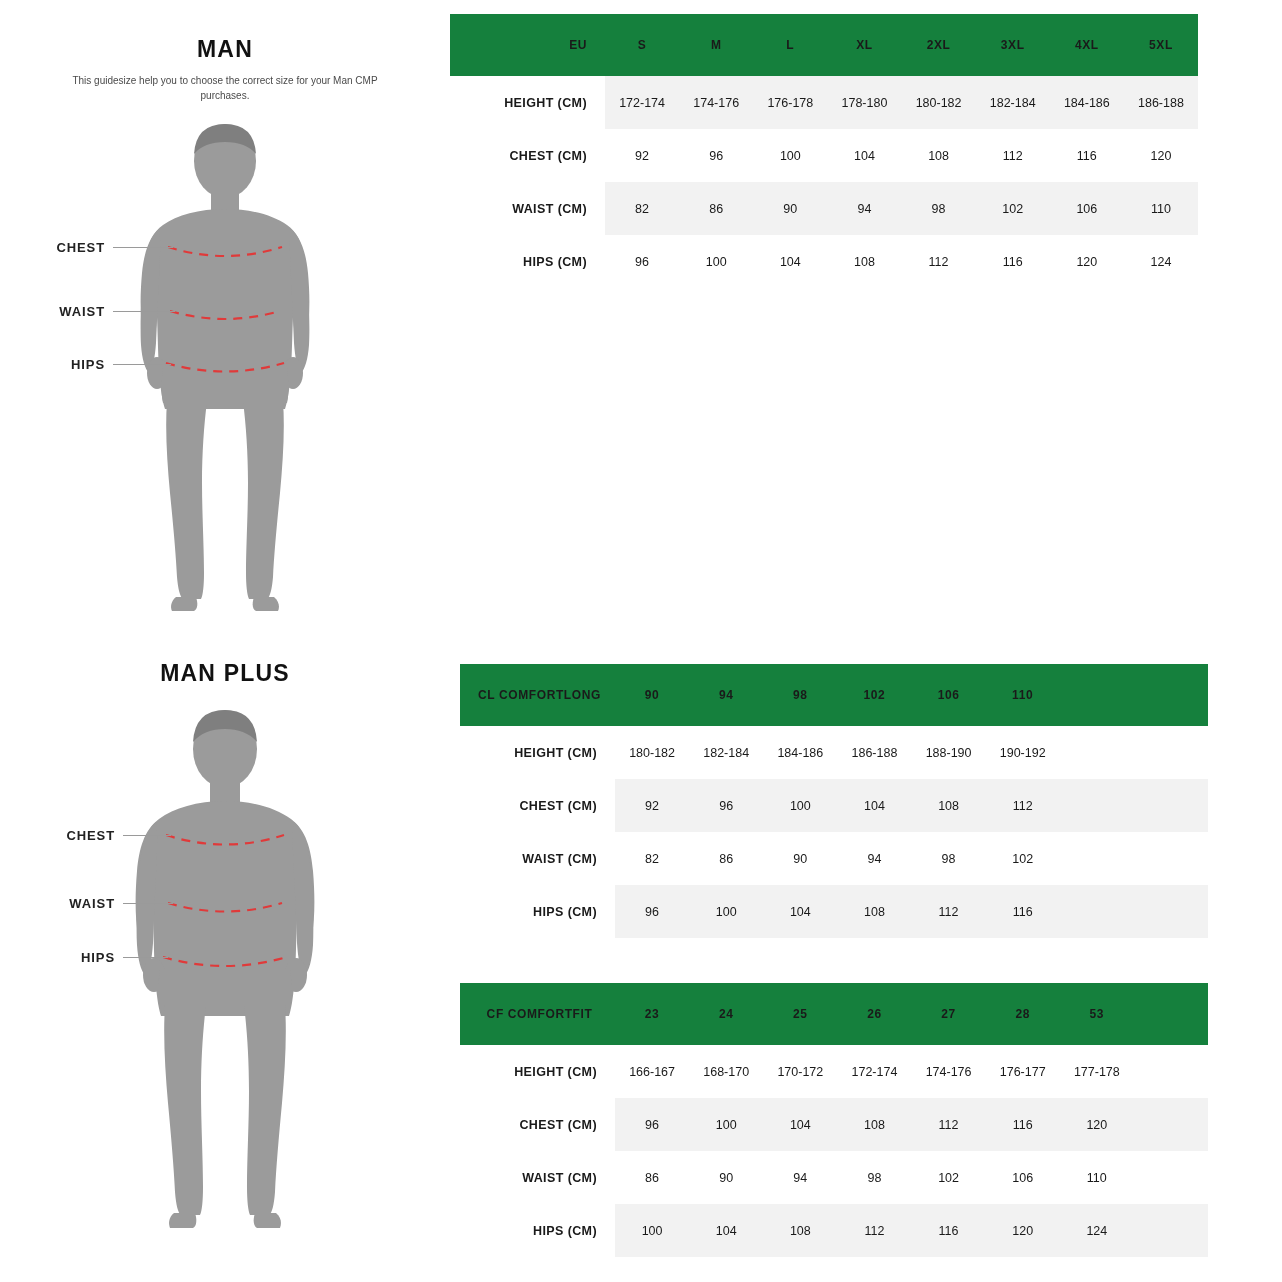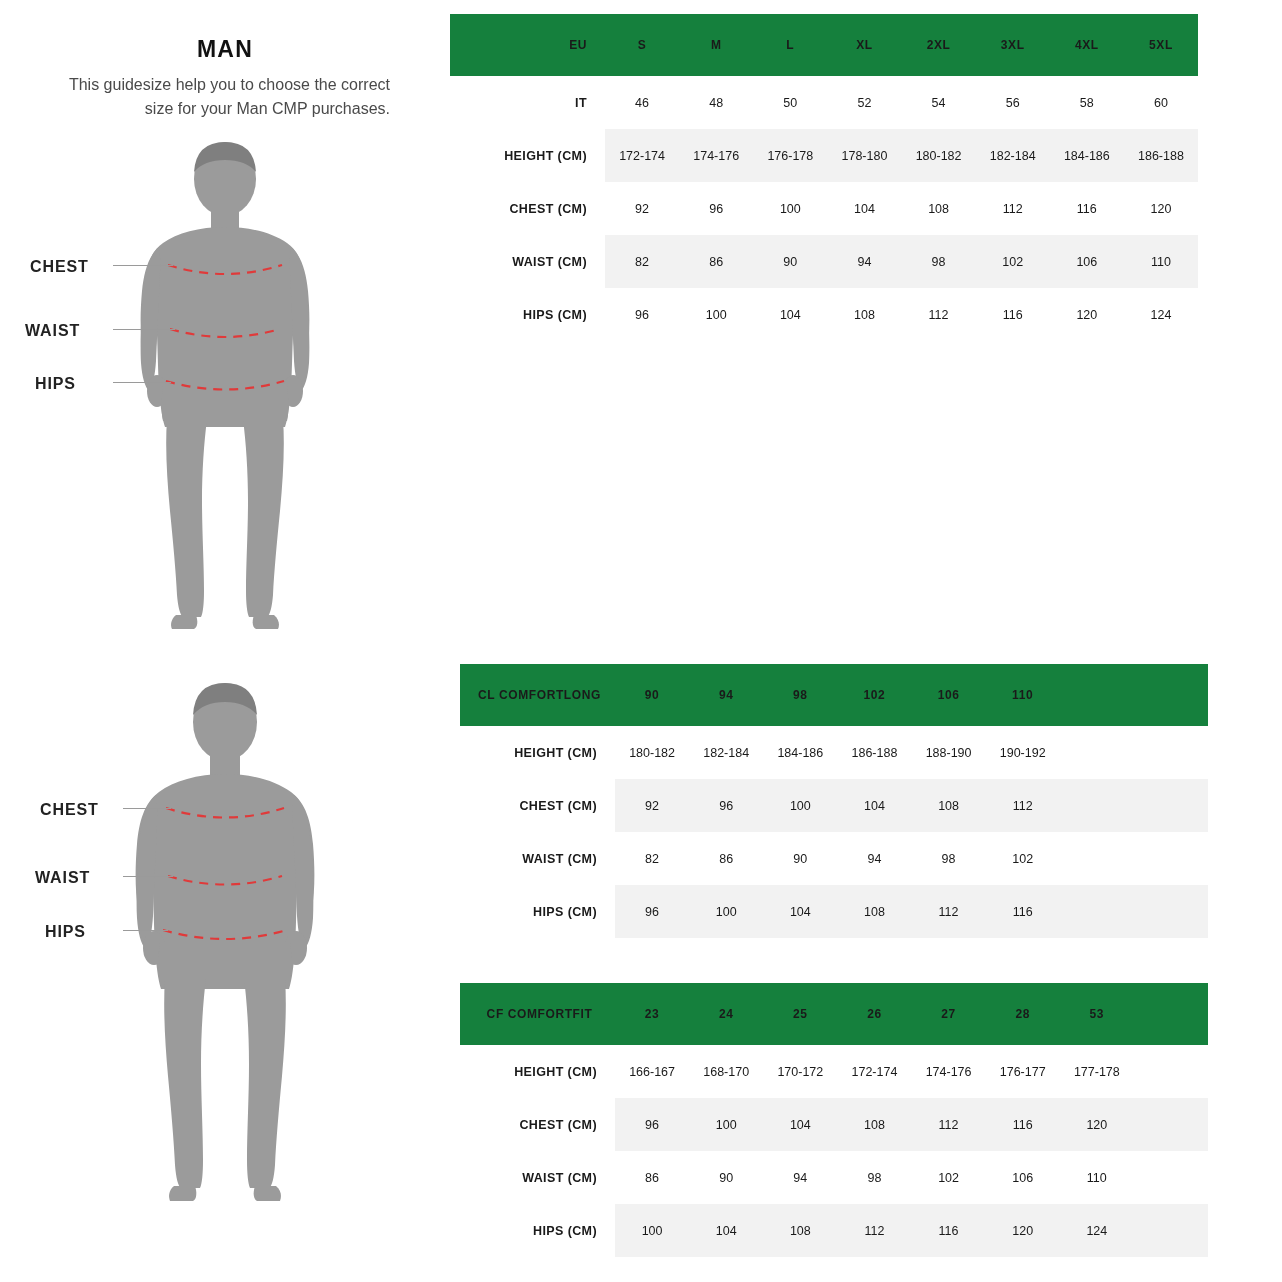--- a/index.html
+++ b/index.html
@@ -15,29 +15,29 @@
   
   .section { position: absolute; }
 
   
   .figure-col { width: 450px; text-align: center; }
   .sec-title {
     font-size: 23px; font-weight: bold; letter-spacing: 1.2px;
     color: #111; margin: 0 0 10px 0;
   }
   .sec-sub {
-    font-size: 16px; line-height: 1.5; color: #4a4a4a;
-    margin: 0 auto; width: 330px; text-align: right;
+    font-size: 10px; line-height: 1.5; color: #4a4a4a;
+    margin: 0 auto; width: 330px;
   }
   .figure-wrap { position: relative; width: 450px; }
 
   
   .fig-label {
-    position: absolute; font-size: 16px; font-weight: bold;
-    letter-spacing: 0.9px; color: #222; text-align: left;
+    position: absolute; font-size: 13px; font-weight: bold;
+    letter-spacing: 0.9px; color: #222; text-align: right;
   }
   .lead-line {
     position: absolute; height: 1px; background: #9a9a9a;
   }
 
   
   table { border-collapse: collapse; }
   .sizetable { width: 100%; table-layout: fixed; }
   .sizetable th, .sizetable td {
     font-size: 12.5px; text-align: center; color: #1a1a1a;
@@ -145,31 +145,20 @@
           <th>M</th>
           <th>L</th>
           <th>XL</th>
           <th>2XL</th>
           <th>3XL</th>
           <th>4XL</th>
           <th>5XL</th>
         </tr>
       </thead>
       <tbody>
-        <tr>
-          <th class="rowhead">IT</th>
-          <td>46</td>
-          <td>48</td>
-          <td>50</td>
-          <td>52</td>
-          <td>54</td>
-          <td>56</td>
-          <td>58</td>
-          <td>60</td>
-        </tr>
         <tr class="alt">
           <th class="rowhead">HEIGHT (CM)</th>
           <td>172-174</td>
           <td>174-176</td>
           <td>176-178</td>
           <td>178-180</td>
           <td>180-182</td>
           <td>182-184</td>
           <td>184-186</td>
           <td>186-188</td>
@@ -205,20 +194,21 @@
           <td>112</td>
           <td>116</td>
           <td>120</td>
           <td>124</td>
         </tr>
       </tbody>
     </table>
   </div>
 
   <div class="section figure-col" style="left:0; top:660px;">
+    <h2 class="sec-title">MAN PLUS</h2>
 
     <div class="figure-wrap" style="height:540px; margin-top:20px;">
       <svg class="body-svg" width="450" height="530" viewBox="0 0 450 530">
         <g fill="#9b9b9b">
           <ellipse cx="225" cy="42" rx="32" ry="39"></ellipse>
           <path d="M193 35 q2 -32 32 -32 q30 0 32 32 q-11 -13 -32 -13 q-21 0 -32 13 z" fill="#7f7f7f"></path>
           <rect x="210" y="74" width="30" height="24"></rect>
           <path d="M225 94 c-28 0 -51 7 -66 18 c-15 11 -20 30 -22 52 c-2 24 -2 47 1 64 c2 13 5 24 9 30
                    c3 -15 5 -32 6 -47 c1 24 1 49 3 68 c1 13 3 24 5 30 l128 0 c2 -6 4 -17 5 -30
                    c2 -19 2 -44 3 -68 c1 15 3 32 6 47 c4 -6 7 -17 9 -30 c3 -17 3 -40 1 -64

